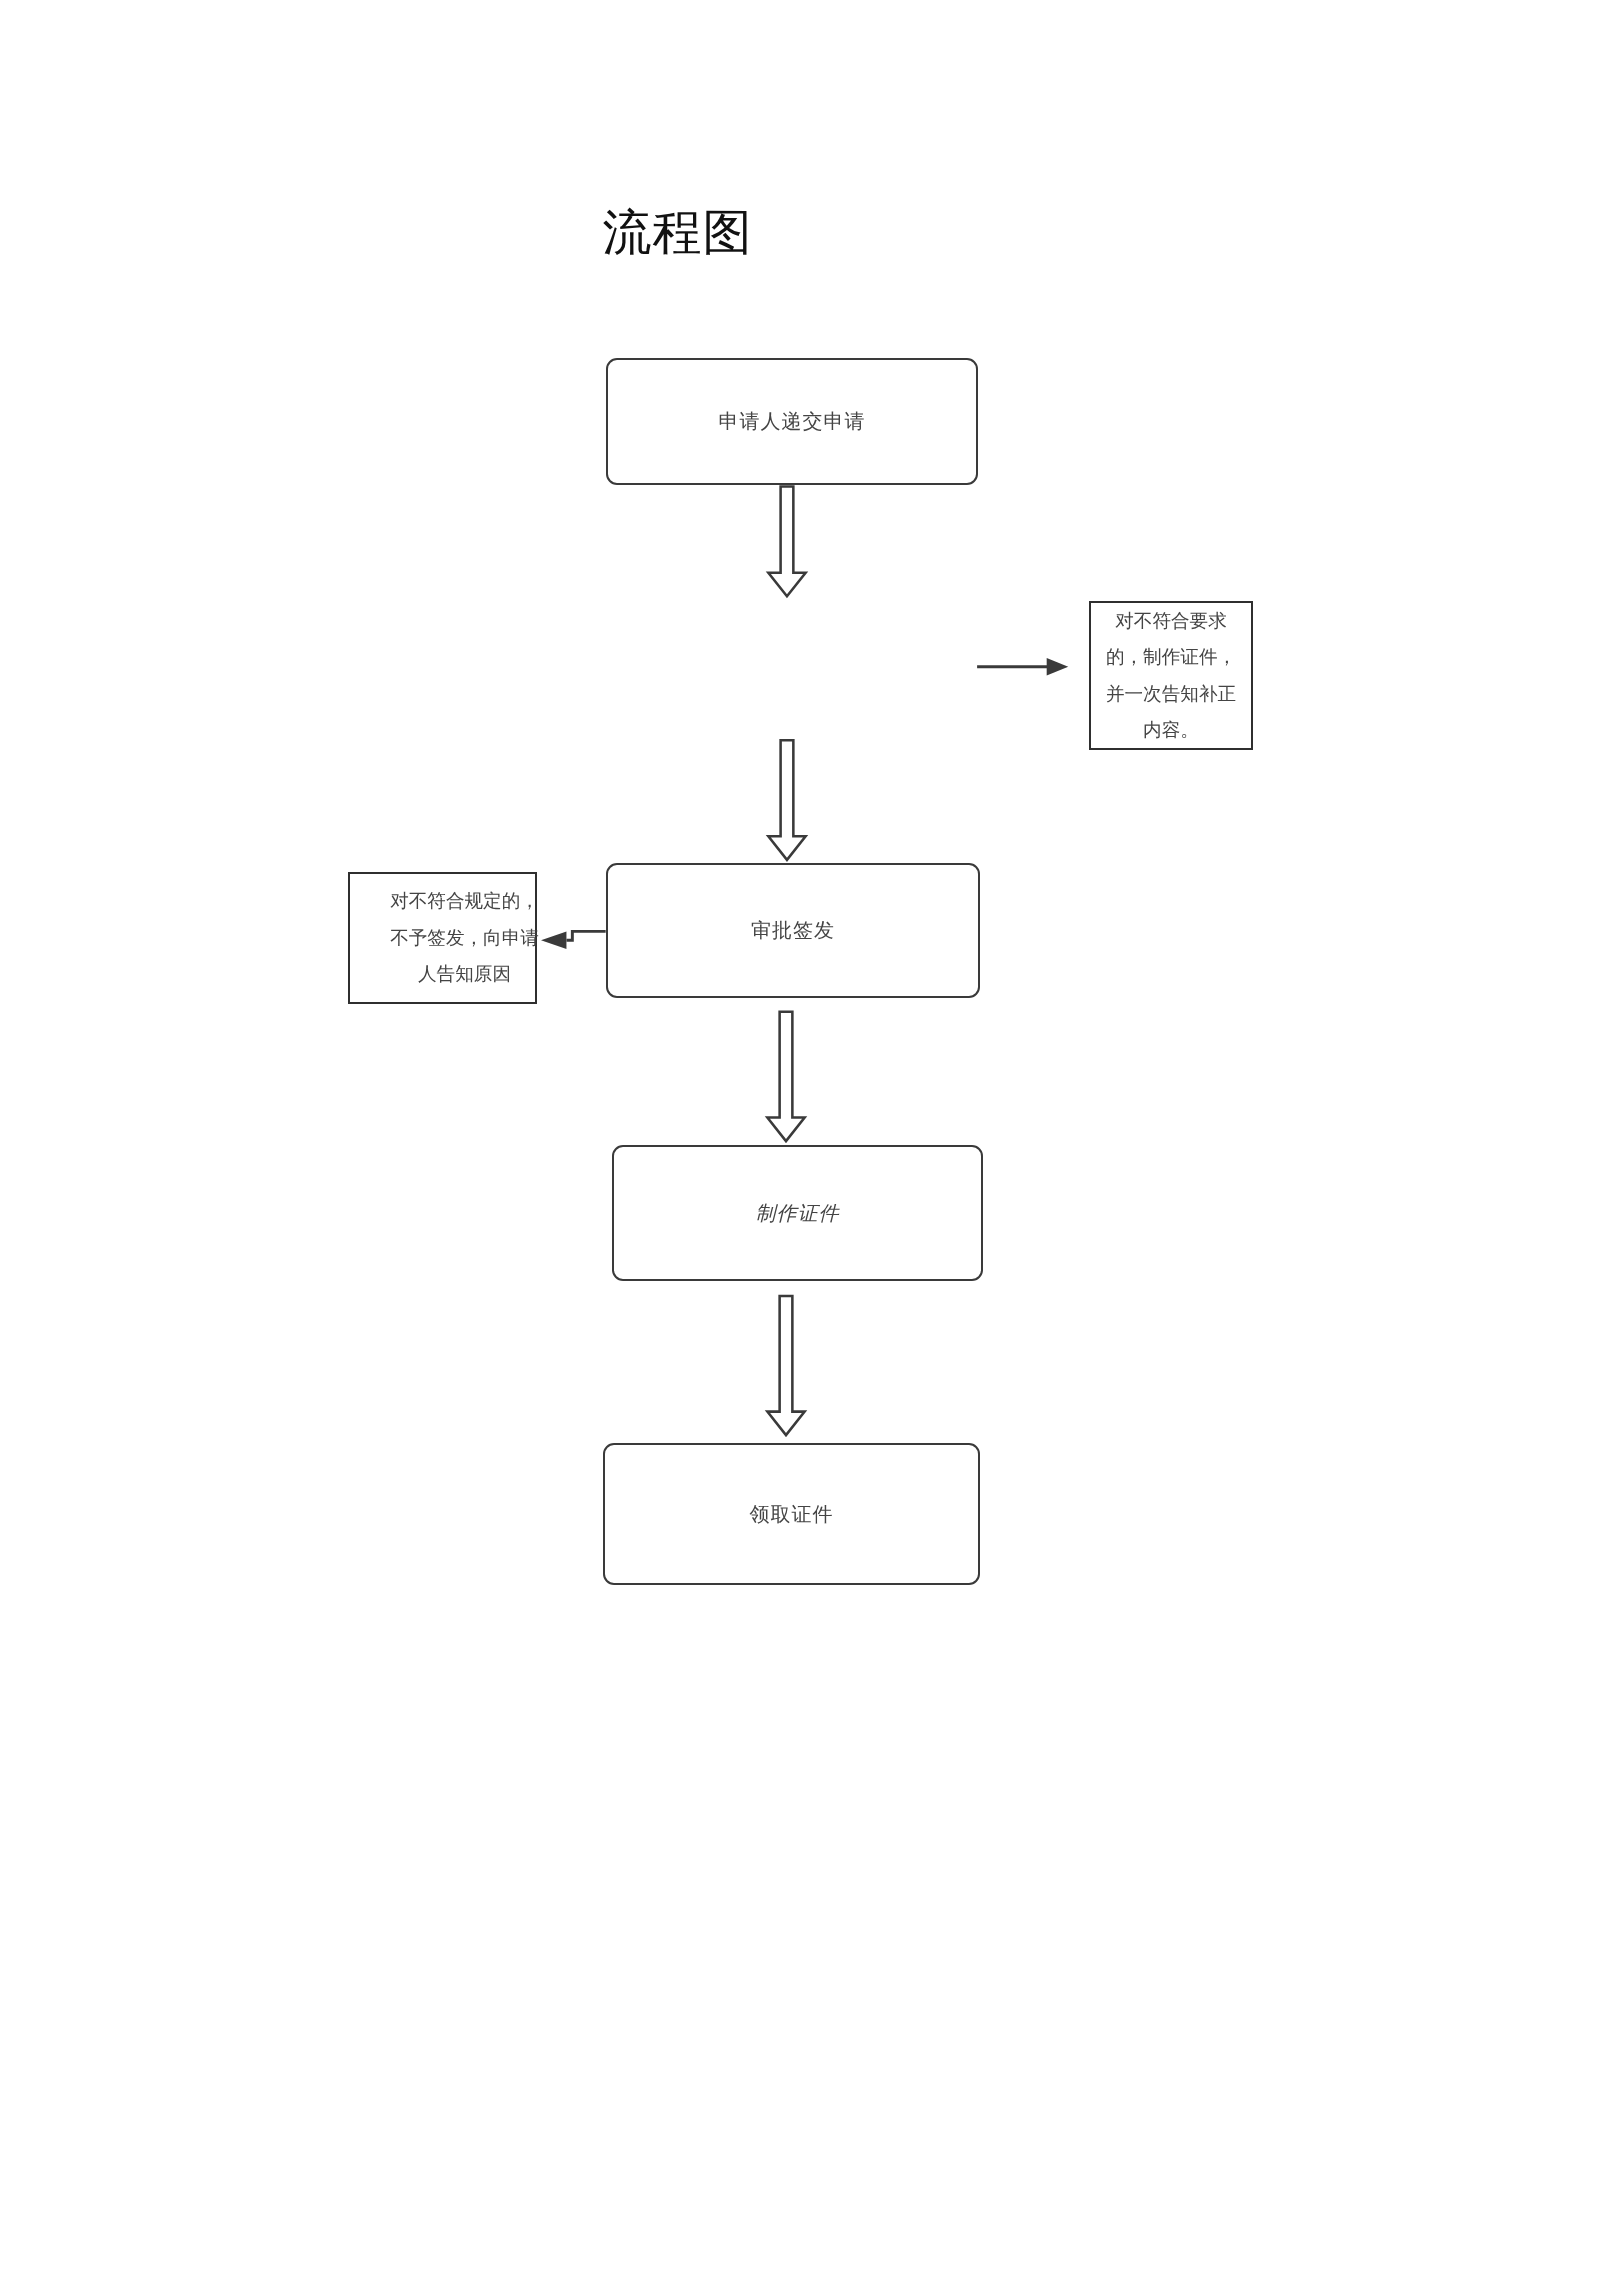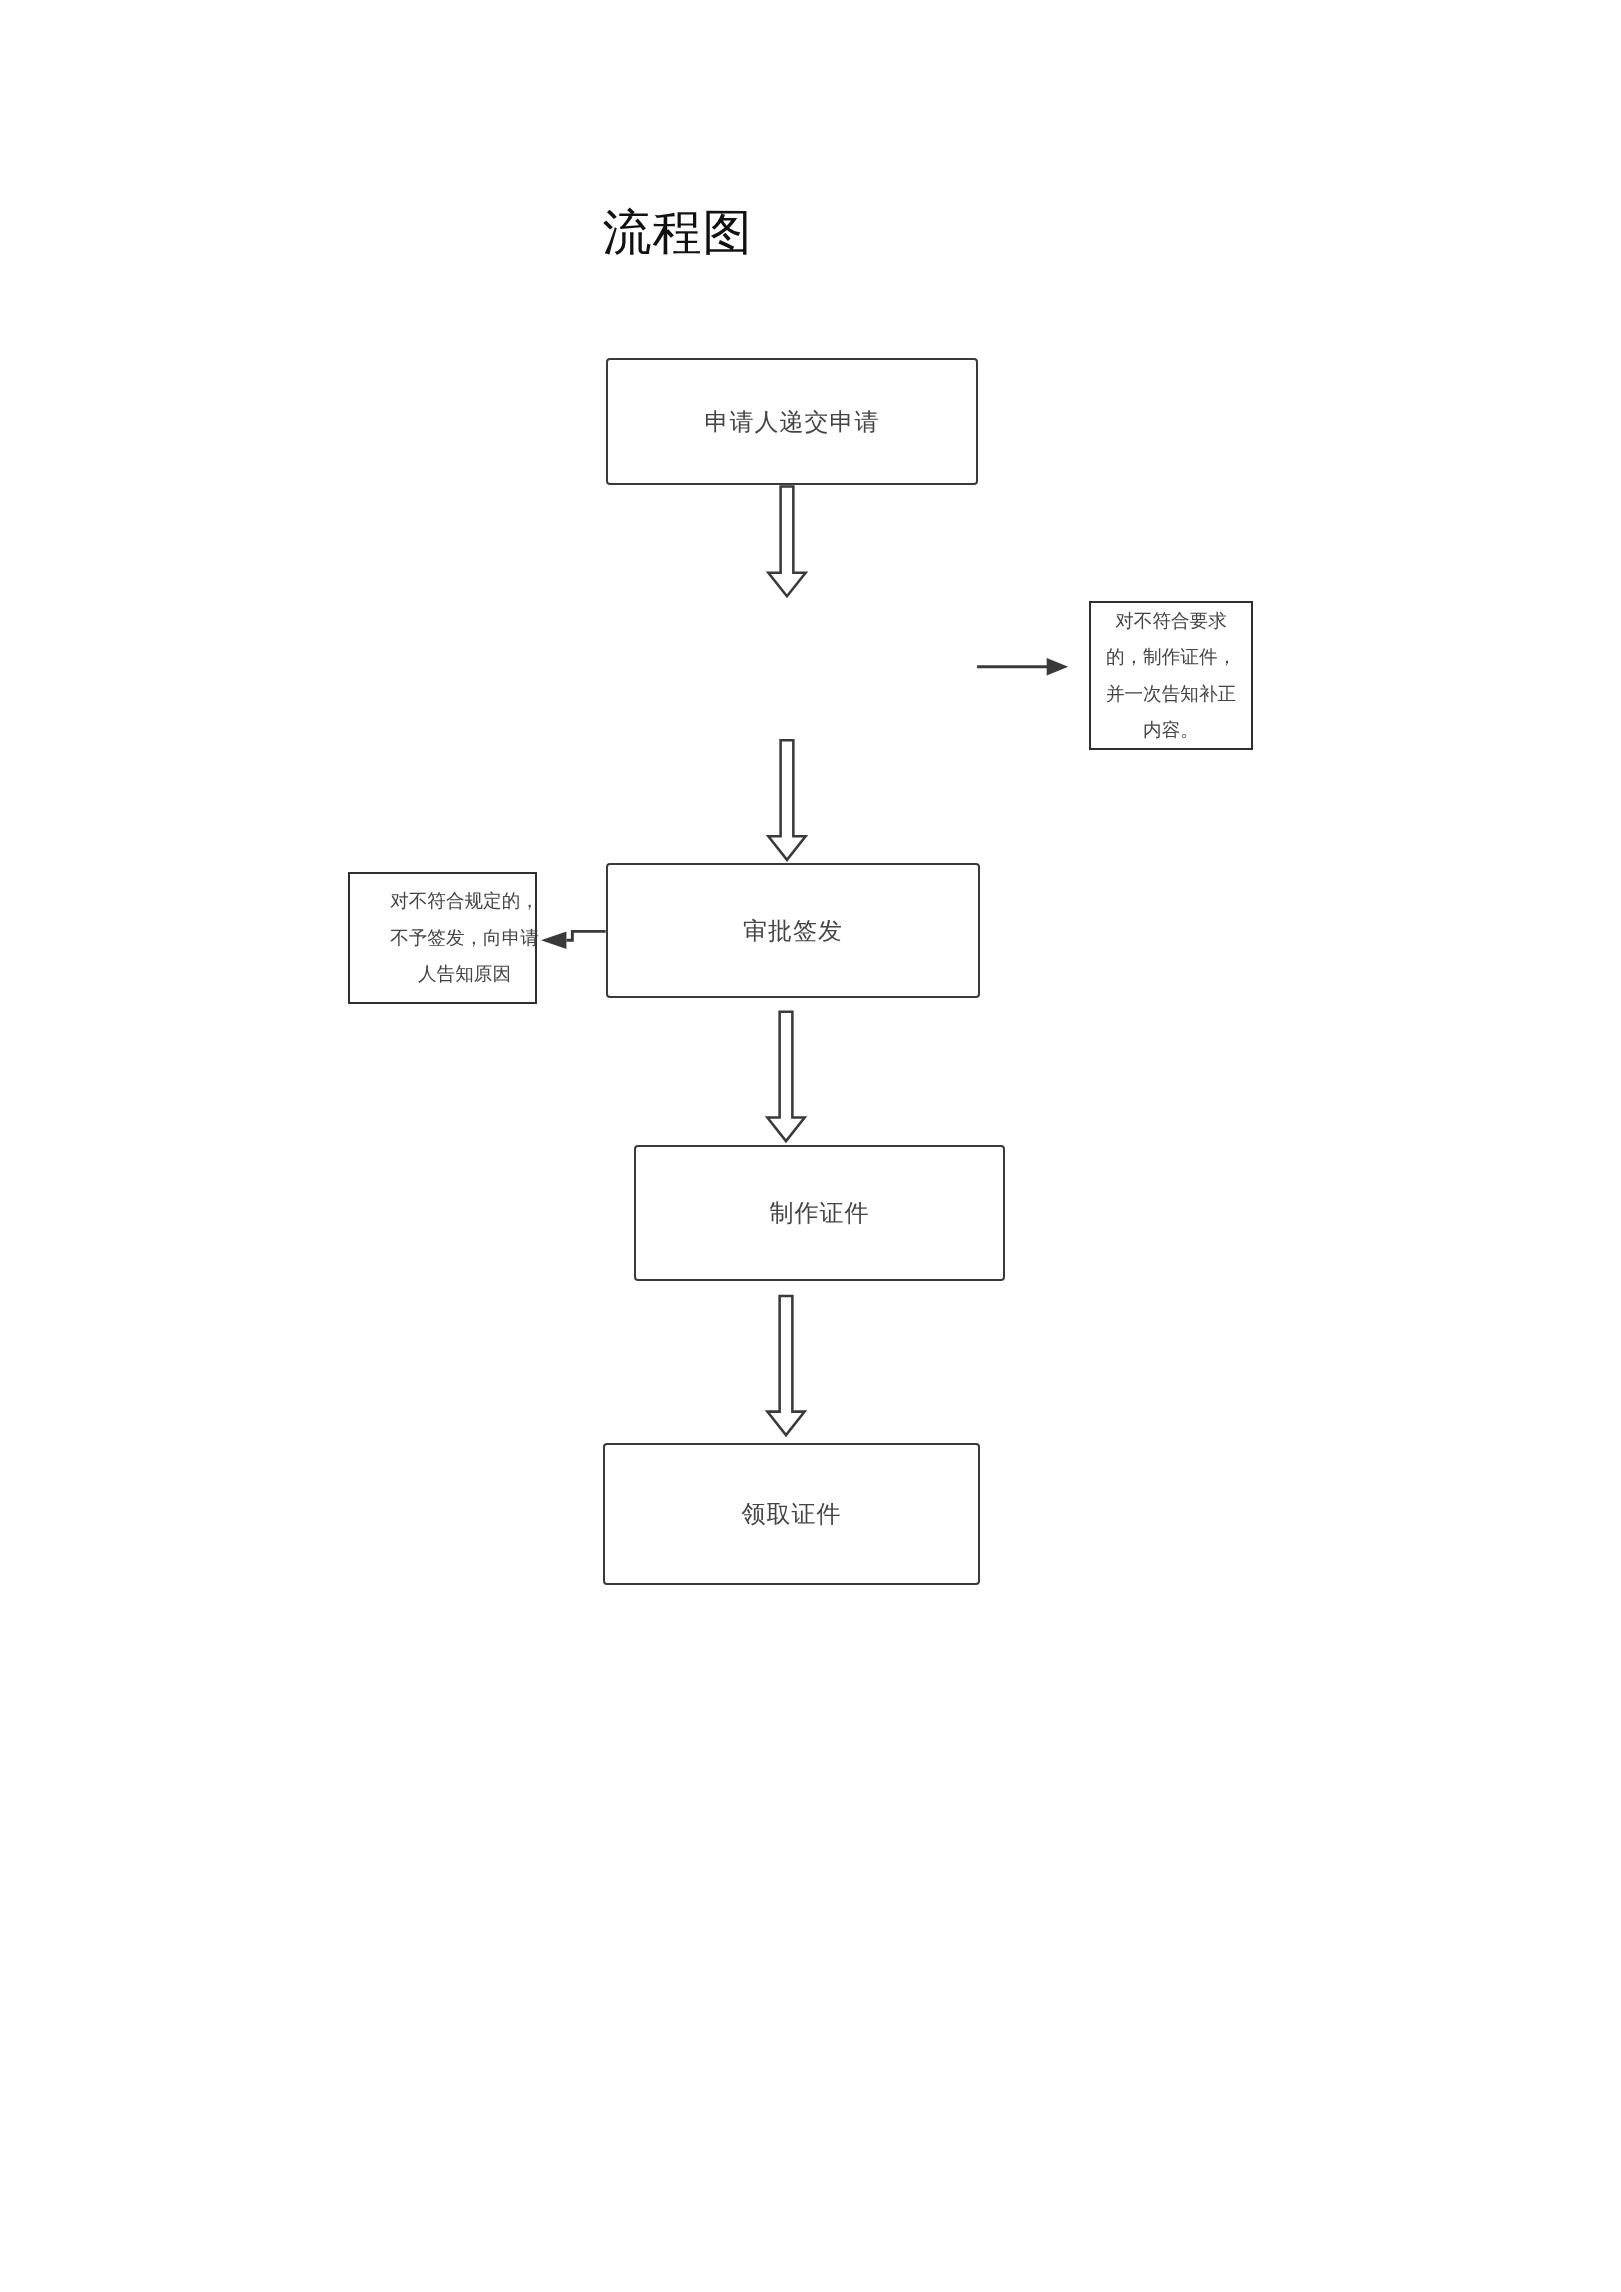--- a/index.html
+++ b/index.html
@@ -27,33 +27,33 @@
   .arrow-layer {
     position: absolute;
     left: 0; top: 0;
     width: 1621px; height: 2293px;
     pointer-events: none;
   }
   .flow-node {
     position: absolute;
     box-sizing: border-box;
     border: 2.9px solid var(--line, #3a3a3a);
-    border-radius: 4px;
+    border-radius: 11px;
     background: #fff;
     display: flex;
     align-items: center;
     justify-content: center;
     color: var(--text, #444444);
-    font-size: 24px;
+    font-size: 20px;
     letter-spacing: 1px;
   }
   .node-1 { left: 606px; top: 358px;  width: 372px; height: 127px; }
   .node-2 { left: 606px; top: 601px;  width: 372px; height: 131px; }
   .node-3 { left: 606px; top: 863px;  width: 374px; height: 135px; }
-  .node-4 { left: 634px; top: 1145px; width: 371px; height: 136px; }
+  .node-4 { left: 612px; top: 1145px; width: 371px; height: 136px; font-style: italic; }
   .node-5 { left: 603px; top: 1443px; width: 377px; height: 142px; }
   .side-note {
     position: absolute;
     box-sizing: border-box;
     border: 2.9px solid var(--note-border, #2f2f2f);
     background: #fff;
     display: flex;
     flex-direction: column;
     align-items: center;
     justify-content: center;

